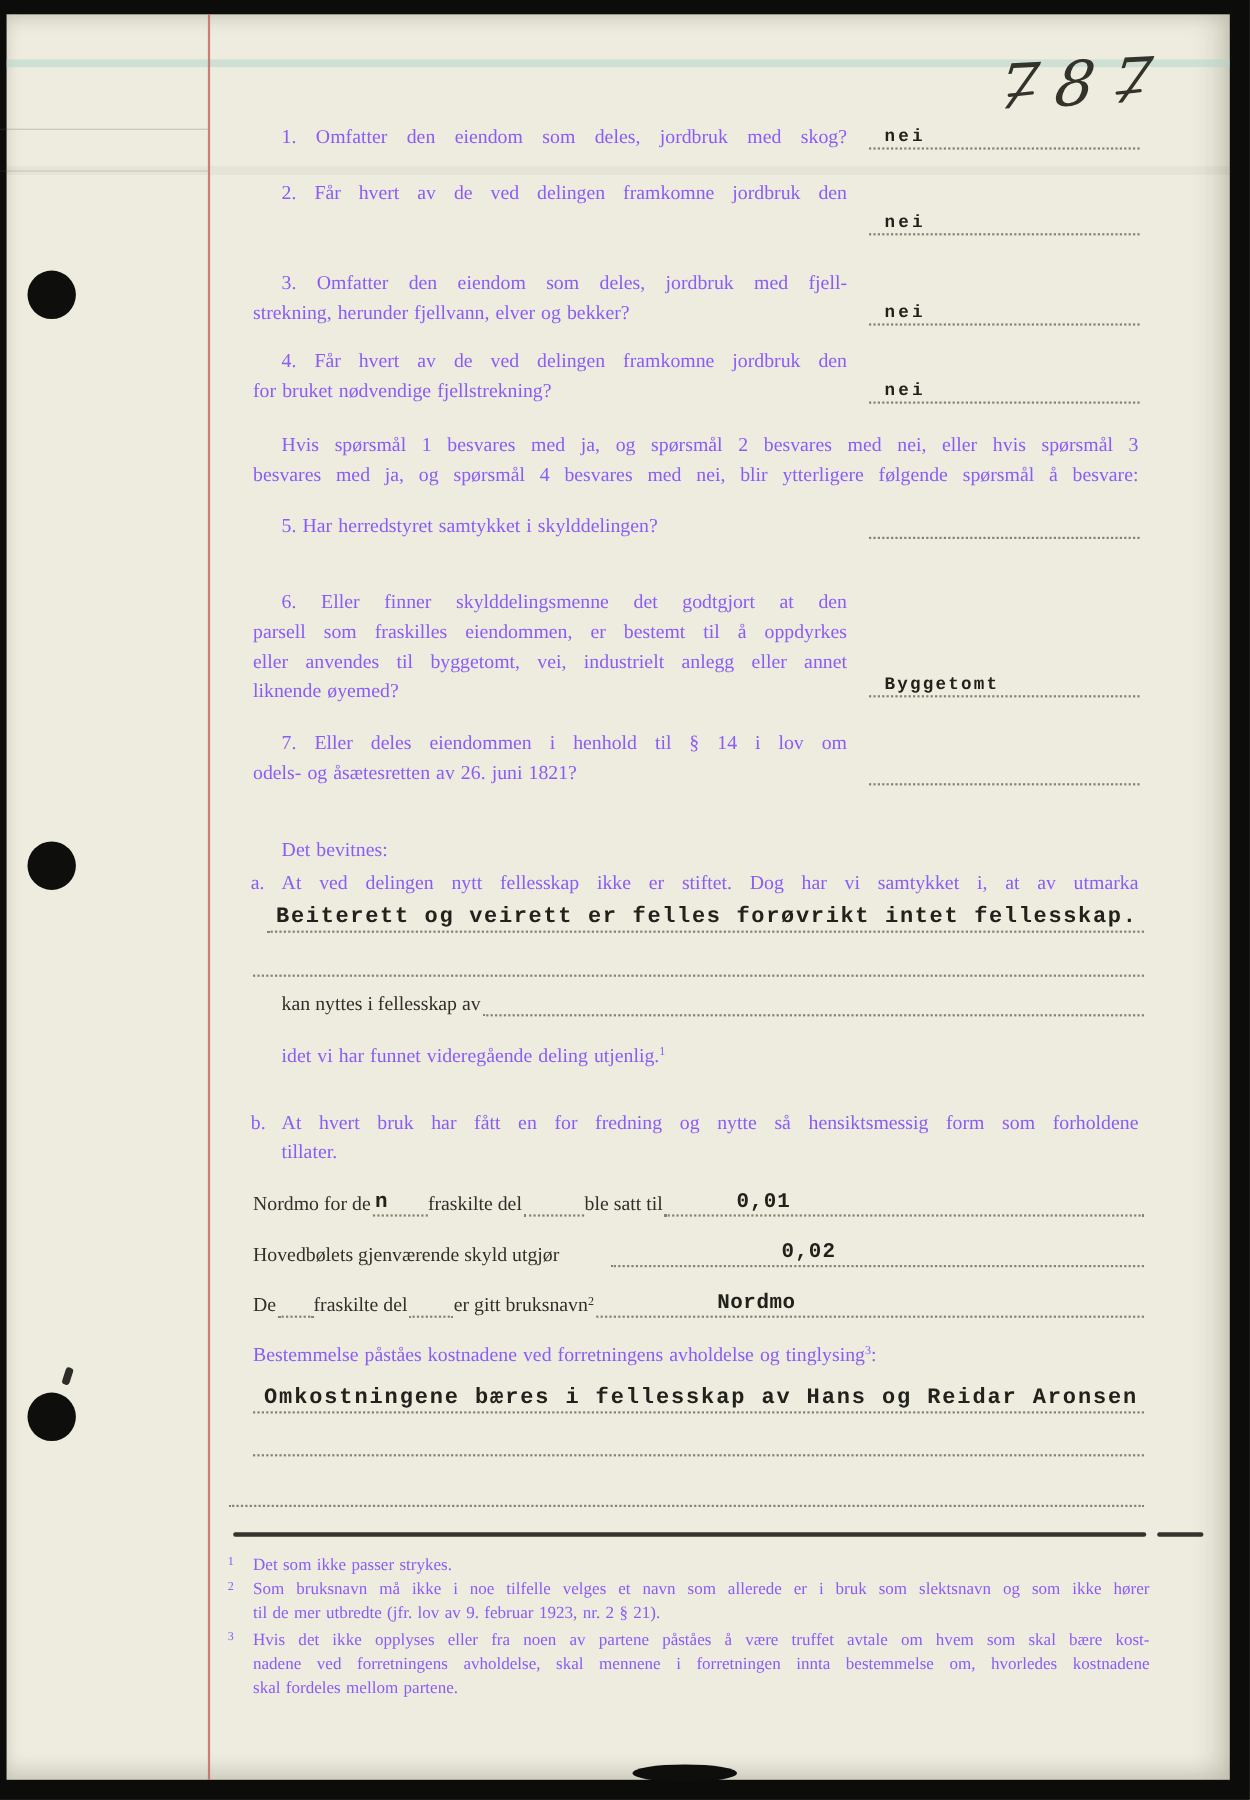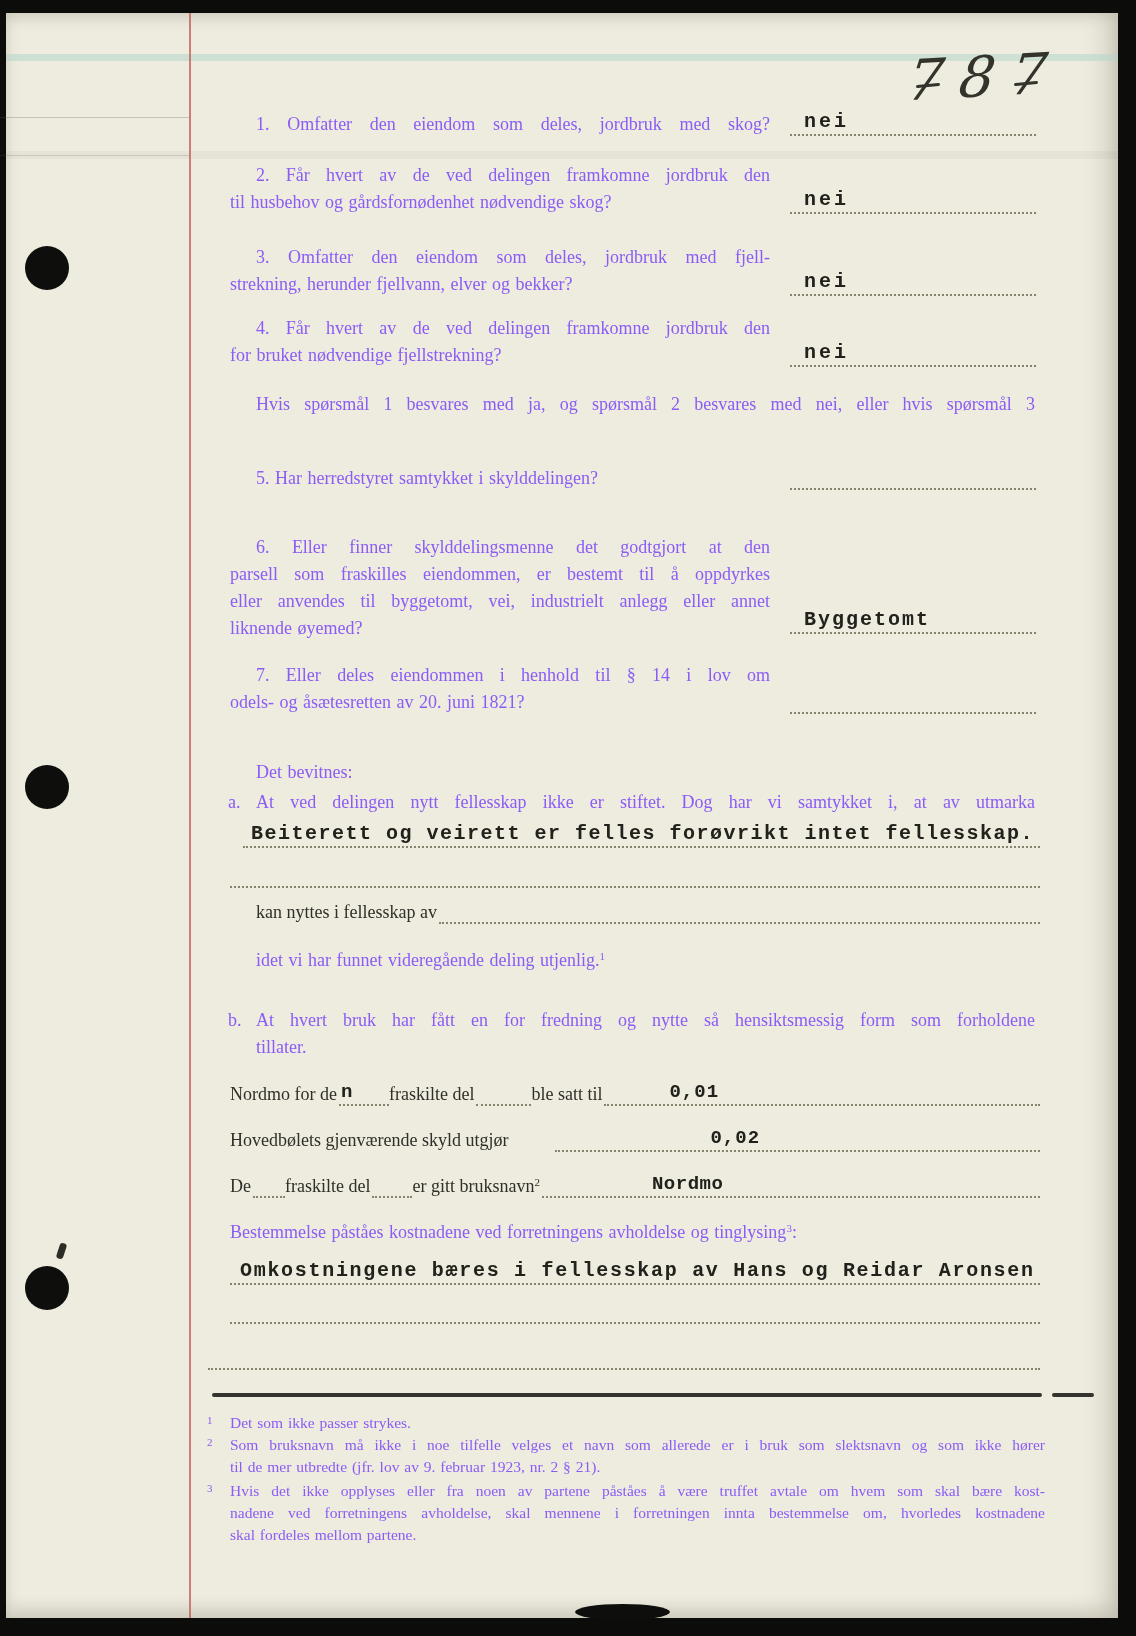--- a/index.html
+++ b/index.html
@@ -15,21 +15,21 @@
   .pline{position:absolute;font-size:18px;line-height:24px;color:#8b5cf6;white-space:nowrap;
          word-spacing:1px;}
   .just{white-space:normal;text-align:justify;text-align-last:justify;}
   .fn{font-size:15.5px;line-height:21px;}
   .sup{font-size:11px;vertical-align:6px;letter-spacing:0;}
   
   .typed{font-family:"Liberation Mono","DejaVu Sans Mono",monospace;font-weight:bold;color:#22211c;}
   
   .ansline{position:absolute;left:790px;width:246px;height:26px;display:flex;align-items:flex-end;
            border-bottom:2px dotted #85836e;}
-  .ansline .typed{font-size:20px;letter-spacing:3px;margin:0 0 1px 14px;}
+  .ansline .typed{font-size:16px;letter-spacing:3px;margin:0 0 1px 14px;}
   .dotline{position:absolute;border-bottom:2px dotted #85836e;}
   .fillrow{position:absolute;left:230px;width:810px;height:30px;display:flex;align-items:flex-end;}
   .fillrow .w{flex:0 0 auto;font-size:18px;color:#302f29;padding:0 2px 1px 0;white-space:nowrap;}
   .dseg{flex:0 0 auto;border-bottom:2px dotted #85836e;height:100%;display:flex;align-items:flex-end;}
   .dfill{flex:1 1 auto;border-bottom:2px dotted #85836e;height:100%;display:flex;align-items:flex-end;}
   .val{font-size:19px;letter-spacing:1px;margin-bottom:1px;}
   
   .hand{position:absolute;left:908px;top:44px;font-family:"DejaVu Serif",serif;font-style:italic;
         font-size:56px;color:#33332c;letter-spacing:16px;transform:rotate(-3deg) skewX(-10deg);}
   .bar7{position:absolute;height:3px;background:#33332c;border-radius:2px;}
@@ -57,54 +57,54 @@
   <div class="hand">787</div>
   <div class="bar7" style="left:916px;top:84px;width:24px;transform:rotate(-6deg);"></div>
   <div class="bar7" style="left:1014px;top:82px;width:24px;transform:rotate(-6deg);"></div>
 
   <div class="pline just" style="left:256px;top:112px;width:514px;"><span>1.</span> <span>Omfatter den eiendom som deles, jordbruk med skog?</span></div>
   <div class="ansline" style="top:108px;">
       <span class="typed">nei</span>
     </div>
 
   <div class="pline just" style="left:256px;top:163px;width:514px;"><span>2.</span> <span>Får hvert av de ved delingen framkomne jordbruk den</span></div>
-  <div class="pline" style="left:230px;top:190px;">til husbehov og gårdsfornødenhet nødvendige skog?</div>
   <div class="ansline" style="top:186px;">
       <span class="typed">nei</span>
     </div>
 
   <div class="pline just" style="left:256px;top:245px;width:514px;"><span>3.</span> <span>Omfatter den eiendom som deles, jordbruk med fjell-</span></div>
   <div class="pline" style="left:230px;top:272px;">strekning, herunder fjellvann, elver og bekker?</div>
   <div class="ansline" style="top:268px;">
       <span class="typed">nei</span>
     </div>
 
   <div class="pline just" style="left:256px;top:316px;width:514px;"><span>4.</span> <span>Får hvert av de ved delingen framkomne jordbruk den</span></div>
   <div class="pline" style="left:230px;top:343px;">for bruket nødvendige fjellstrekning?</div>
   <div class="ansline" style="top:339px;">
       <span class="typed">nei</span>
     </div>
 
   <div class="pline just" style="left:256px;top:392px;width:779px;">Hvis spørsmål 1 besvares med ja, og spørsmål 2 besvares med nei, eller hvis spørsmål 3</div>
+  <div class="pline just" style="left:230px;top:419px;width:805px;">besvares med ja, og spørsmål 4 besvares med nei, blir ytterligere følgende spørsmål å besvare:</div>
 
   <div class="pline" style="left:256px;top:466px;"><span>5.</span> <span>Har herredstyret samtykket i skylddelingen?</span></div>
   <div class="ansline" style="top:462px;">
       <span class="typed"></span>
     </div>
 
   <div class="pline just" style="left:256px;top:535px;width:514px;"><span>6.</span> <span>Eller finner skylddelingsmenne det godtgjort at den</span></div>
   <div class="pline just" style="left:230px;top:589px;width:540px;">eller anvendes til byggetomt, vei, industrielt anlegg eller annet</div>
   <div class="pline just" style="left:230px;top:562px;width:540px;">parsell som fraskilles eiendommen, er bestemt til å oppdyrkes</div>
   <div class="pline" style="left:230px;top:616px;font-family:Liberation Serif, serif;">liknende øyemed?</div>
   <div class="ansline" style="top:606px;">
       <span class="typed" style="letter-spacing:2px;">Byggetomt</span>
     </div>
 
   <div class="pline just" style="left:256px;top:663px;width:514px;"><span>7.</span> <span>Eller deles eiendommen i henhold til § 14 i lov om</span></div>
-  <div class="pline" style="left:230px;top:690px;">odels- og åsætesretten av 20. juni 1821?</div>
+  <div class="pline" style="left:230px;top:690px;">odels- og åsætesretten av 26. juni 1821?</div>
   <div class="ansline" style="top:686px;">
       <span class="typed"></span>
     </div>
 
   <div class="pline" style="left:256px;top:760px;">Det bevitnes:</div>
   <div class="pline" style="left:228px;top:790px;">a.</div>
   <div class="pline just" style="left:256px;top:790px;width:779px;">At ved delingen nytt fellesskap ikke er stiftet.  Dog har vi samtykket i, at av utmarka</div>
   <div class="dotline" style="left:243px;top:818px;width:797px;height:28px;display:flex;align-items:flex-end;">
     <span class="typed" style="font-size:20px;letter-spacing:1.5px;margin:0 0 1px 8px;">Beiterett og veirett er felles forøvrikt intet fellesskap.</span>
   </div>

